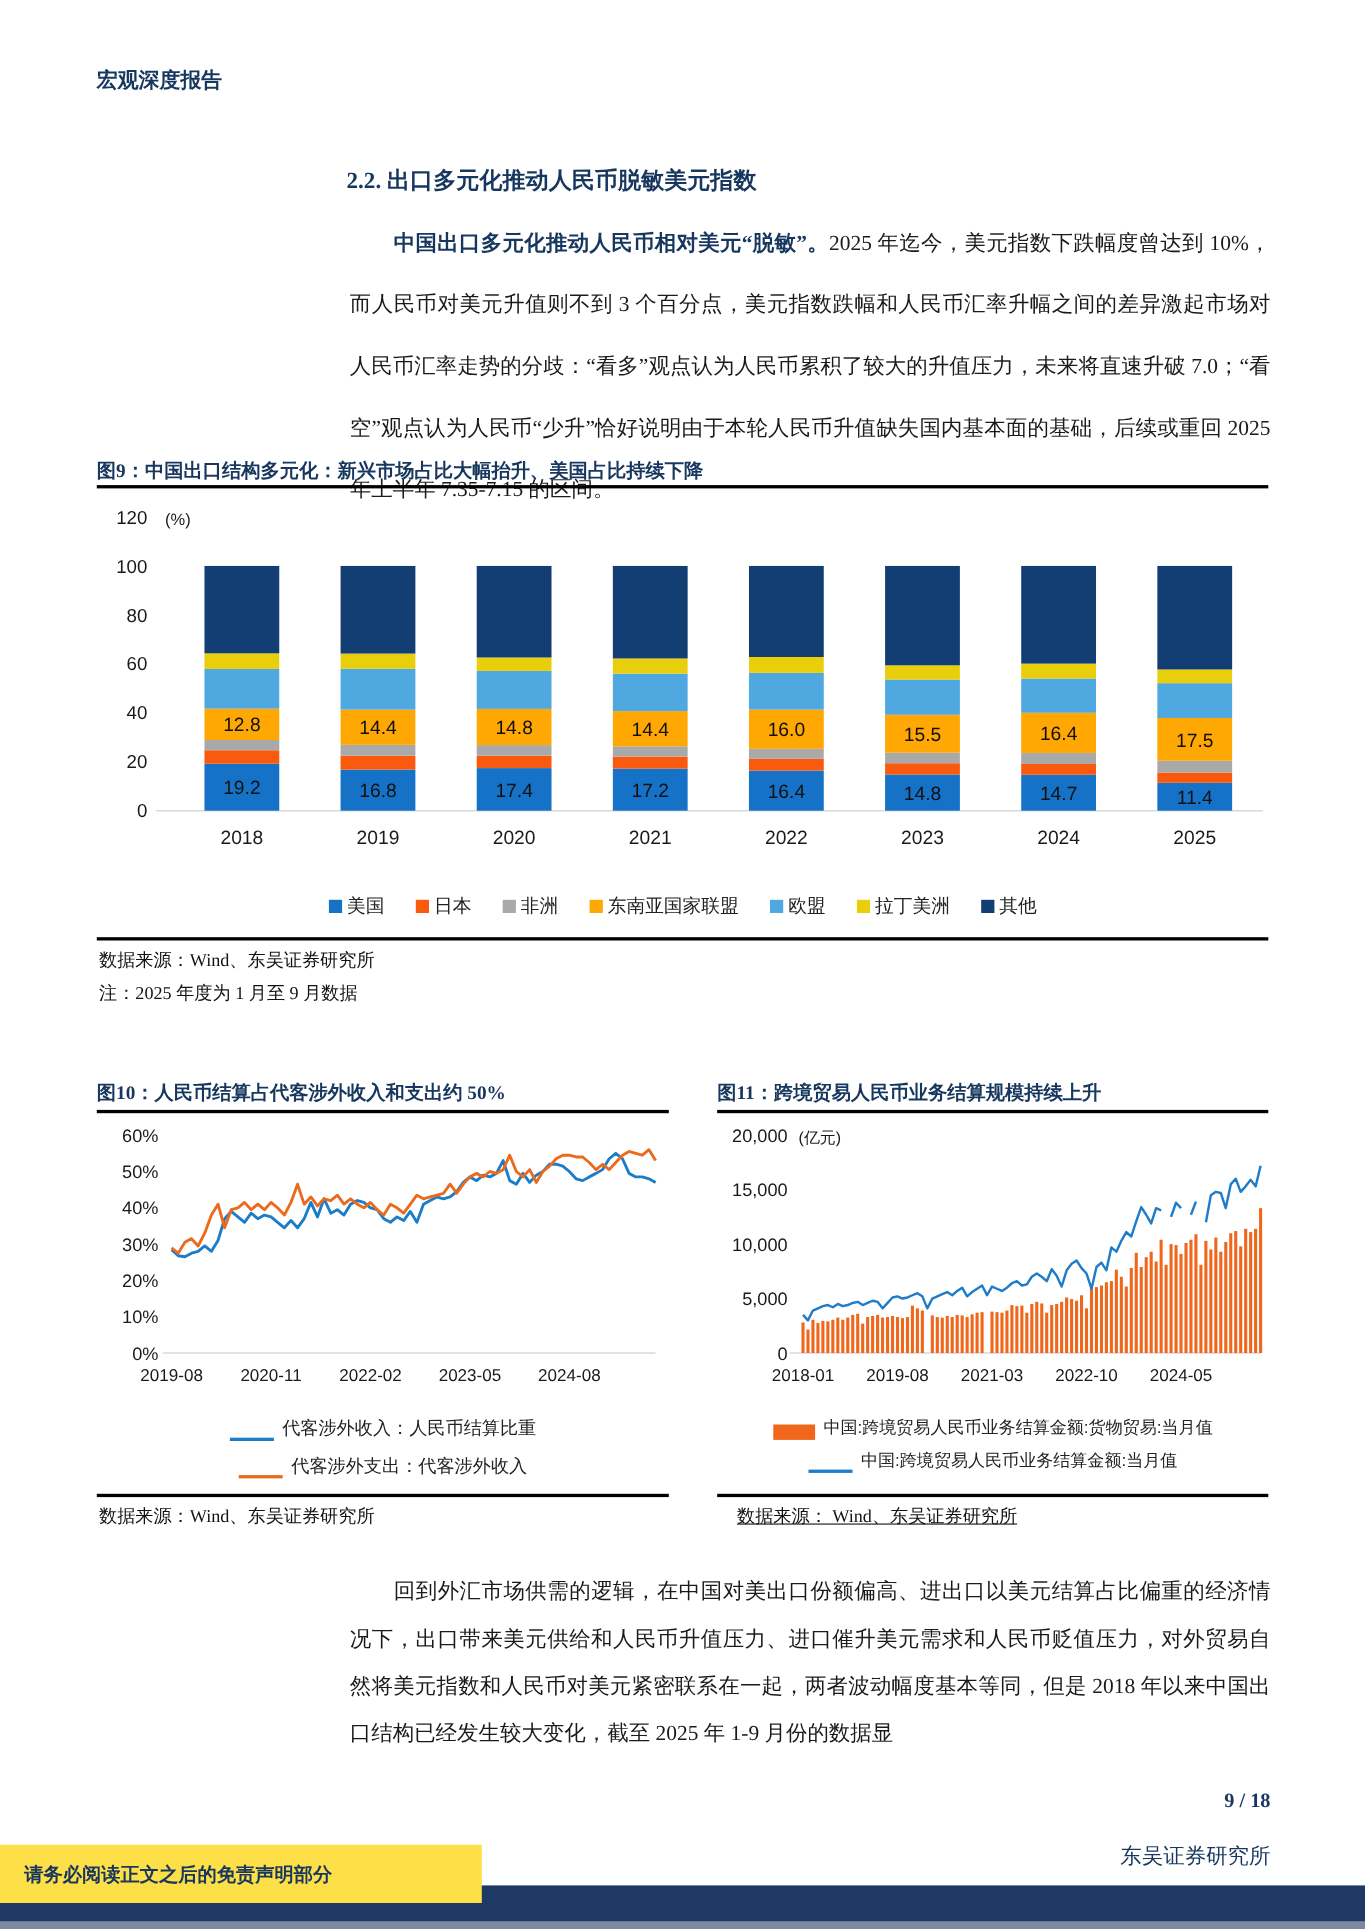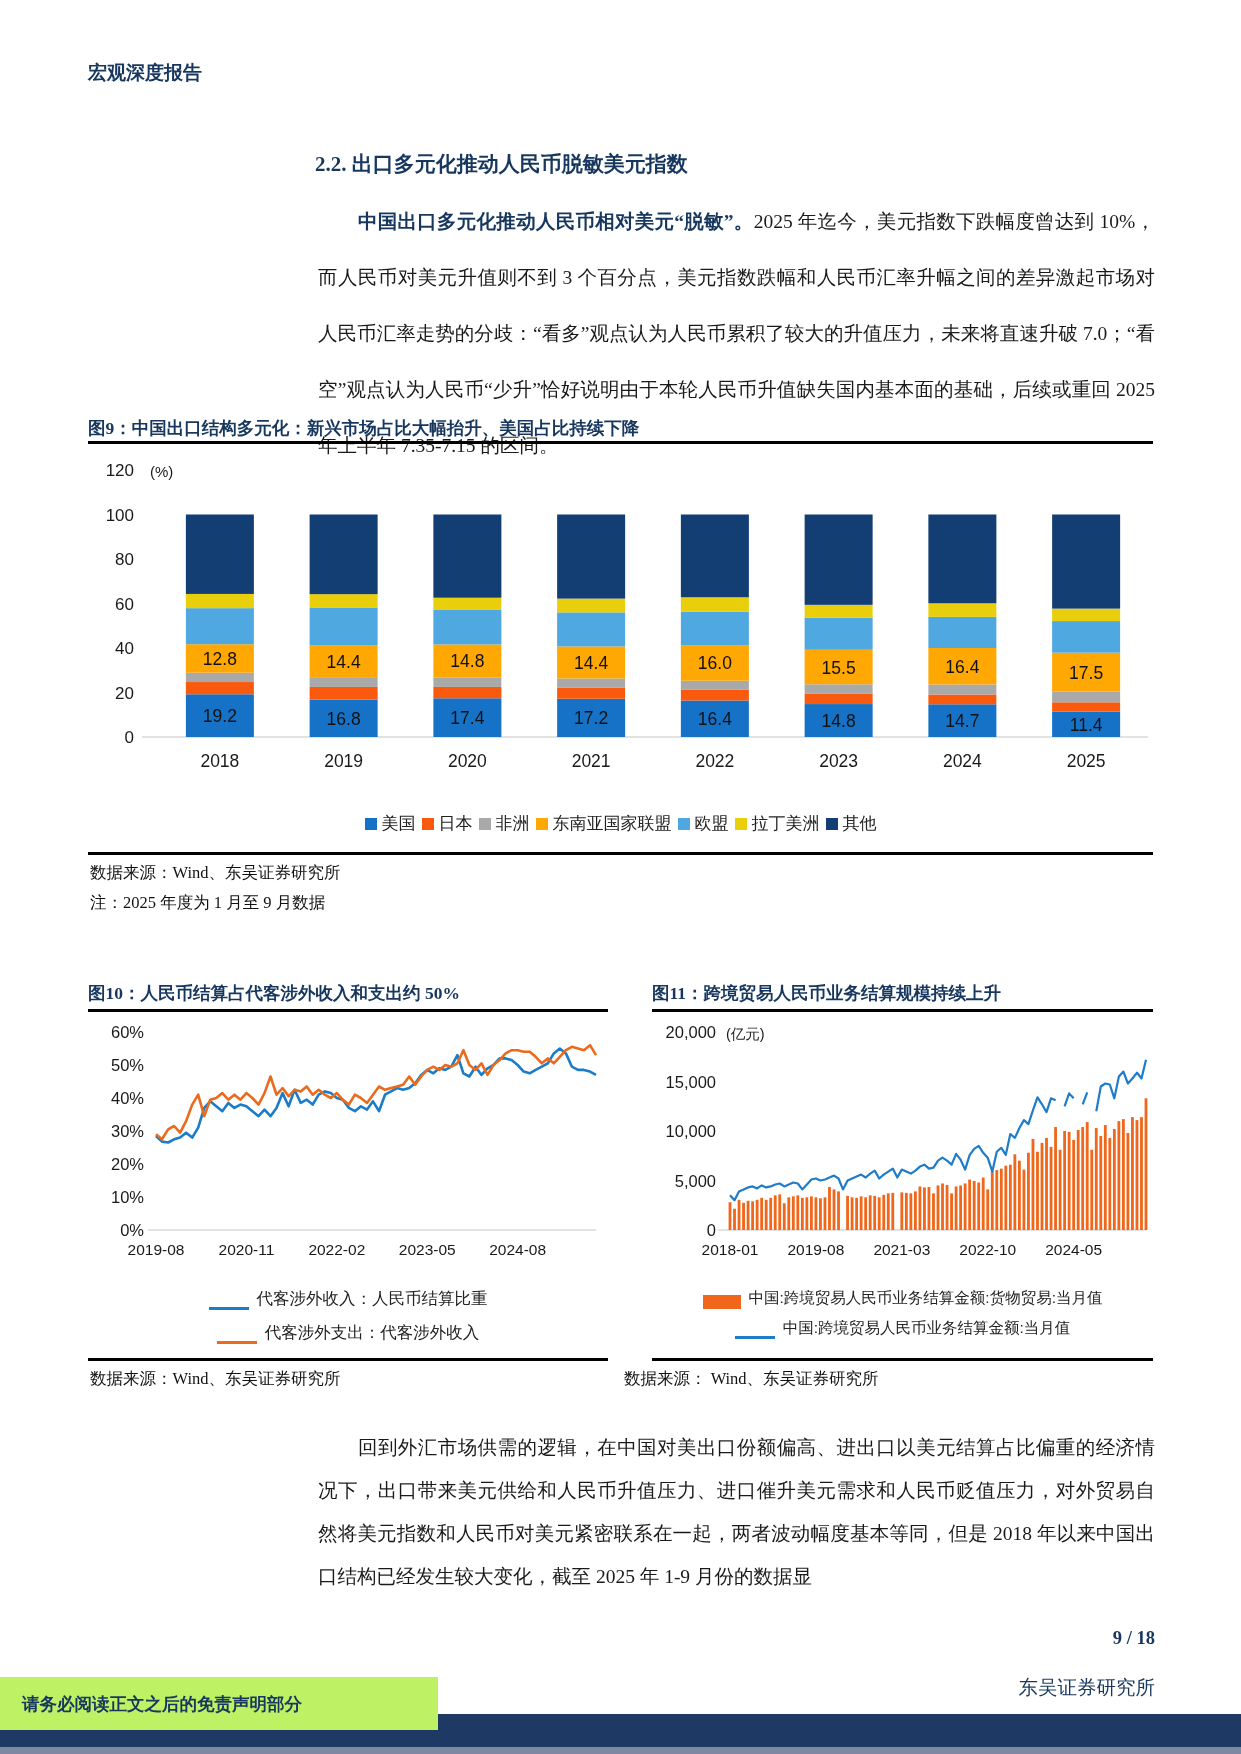--- a/index.html
+++ b/index.html
@@ -10,27 +10,27 @@
   .bold{font-weight:bold;}
   .rule{position:absolute;background:#000;}
   .para{width:837px;text-align:justify;font-size:19.5px;line-height:56px;text-indent:2.05em;}
   .figtitle{font-size:17.5px;font-weight:bold;color:#17375E;font-family:"Liberation Serif",serif;}
   .source{font-size:16.5px;color:#111;}
   svg text{font-family:"Liberation Sans",sans-serif;}
   .legendrow{display:flex;align-items:flex-end;gap:8px;font-family:"Liberation Sans",sans-serif;
              font-size:16.5px;color:#222;justify-content:center;}
   .lineswatch{display:inline-block;width:40px;height:3.5px;}
   .barswatch{display:inline-block;width:38px;height:14px;}
-  .fig9legend{display:flex;justify-content:center;gap:6px;font-family:"Liberation Sans",sans-serif;
+  .fig9legend{display:flex;justify-content:center;gap:28px;font-family:"Liberation Sans",sans-serif;
               font-size:17px;color:#222;align-items:center;}
   .fig9legend .item{display:flex;align-items:center;gap:5px;}
   .fig9legend .sw{width:12px;height:12px;display:inline-block;}
   .footer-band{position:absolute;left:0;top:1714px;width:1241px;height:33px;background:#1E3A64;}
   .footer-strip{position:absolute;left:0;top:1747px;width:1241px;height:7px;background:#7C89A0;}
-  .disclaimer{position:absolute;left:0;top:1677px;width:438px;height:53px;background:#bef264;
+  .disclaimer{position:absolute;left:0;top:1677px;width:438px;height:53px;background:#fde047;
               display:flex;align-items:center;padding-left:22px;box-sizing:border-box;
               font-size:17.5px;font-weight:bold;color:#17375E;}
 </style>
 </head>
 <body>
 
 <div class="page">
 
   <div class="abs navy bold" style="left:88px;top:60px;font-size:19px;">宏观深度报告</div>
 
@@ -321,21 +321,21 @@
       <span class="barswatch" style="background: rgb(240, 102, 26);"></span>
       <span>中国:跨境贸易人民币业务结算金额:货物贸易:当月值</span>
     </div>
     <div class="legendrow" style="font-size:15.5px;">
       <span class="lineswatch" style="background: rgb(31, 124, 201);"></span>
       <span>中国:跨境贸易人民币业务结算金额:当月值</span>
     </div>
   </div>
 
   <div class="rule" style="left:652px;top:1358px;width:501px;height:3px;"></div>
-  <div class="abs source" style="left:624px;top:1368px;">数据来源： Wind、东吴证券研究所</div>
+  <div class="abs source" style="left:670px;top:1368px;text-decoration:underline;">数据来源： Wind、东吴证券研究所</div>
 
   <div class="abs para" style="left:318px;top:1426px;line-height:43px;">回到外汇市场供需的逻辑，在中国对美出口份额偏高、进出口以美元结算占比偏重的经济情况下，出口带来美元供给和人民币升值压力、进口催升美元需求和人民币贬值压力，对外贸易自然将美元指数和人民币对美元紧密联系在一起，两者波动幅度基本等同，但是 2018 年以来中国出口结构已经发生较大变化，截至 2025 年 1-9 月份的数据显</div>
 
   <div class="abs navy bold" style="left:950px;top:1628px;width:205px;text-align:right;font-size:18.5px;">9 / 18</div>
   <div class="abs navy" style="left:900px;top:1674px;width:255px;text-align:right;font-size:19.5px;">东吴证券研究所</div>
 
   <div class="footer-band"></div>
   <div class="footer-strip"></div>
   <div class="disclaimer">请务必阅读正文之后的免责声明部分</div>
 

